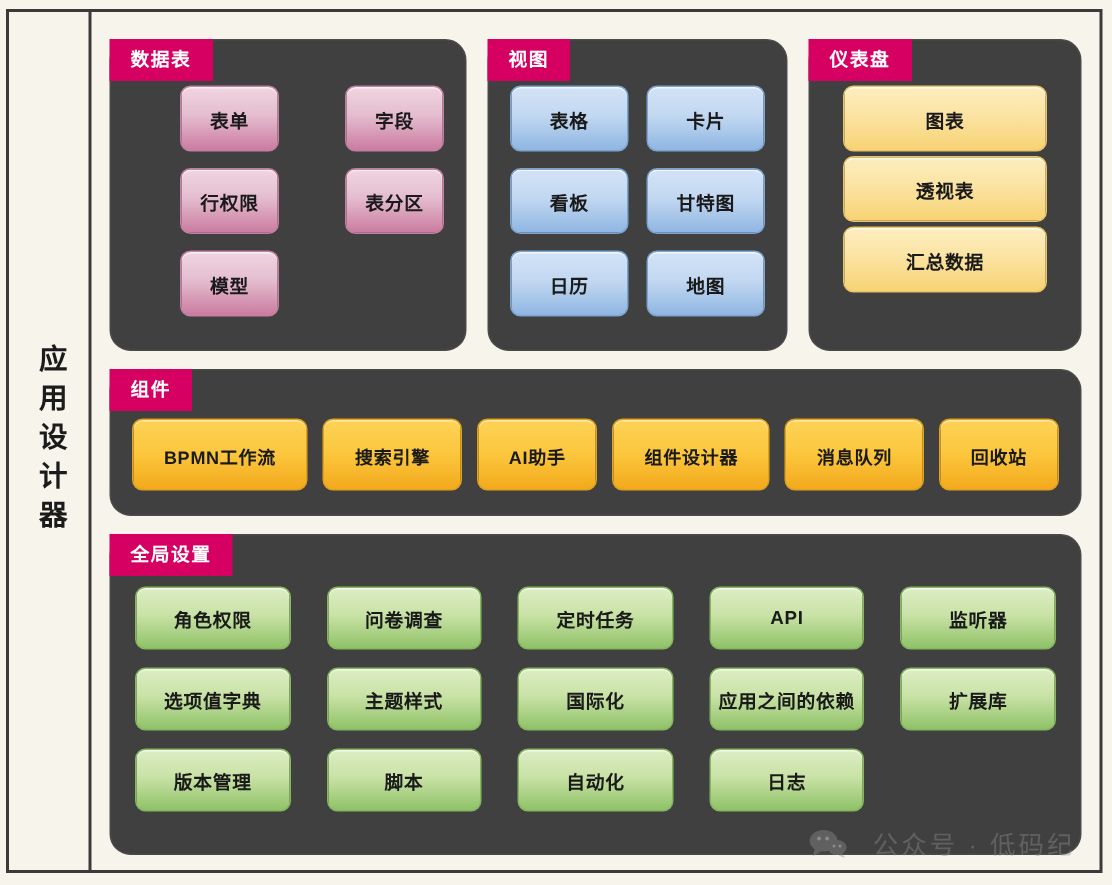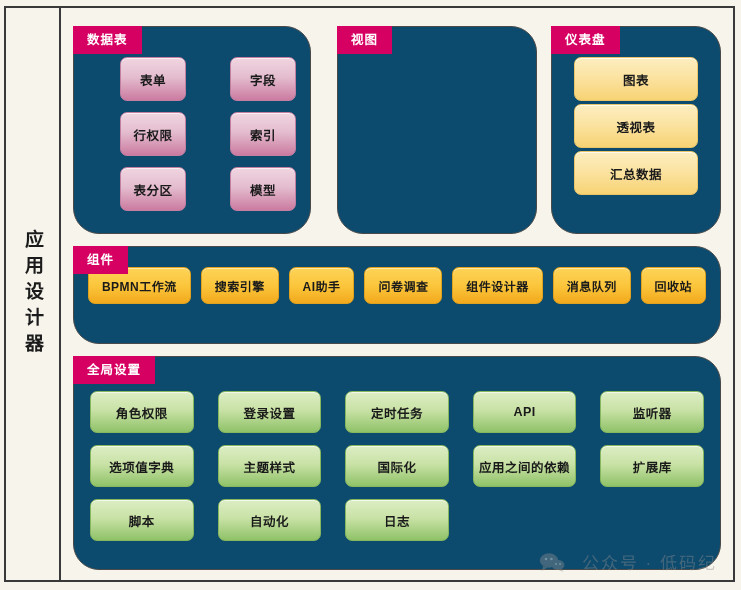--- a/index.html
+++ b/index.html
@@ -48,22 +48,22 @@
   .row-top{
     display:flex;
     gap:14px;
     height:208px;
     flex:0 0 208px;
   }
   
   .panel{
     position:relative;
     border:1.3px solid #4a4a4a;
-    border-radius:26px;
-    background:#0c4a6e;
+    border-radius:14px;
+    background:#404040;
     box-sizing:border-box;
     padding:30px 14px 12px 14px;
   }
   .panel-tab{
     position:absolute;
     left:-1px;top:-1px;
     background:#d60063;
     color:#ffffff;
     font-size:12.5px;
     font-weight:700;
@@ -122,34 +122,34 @@
     gap:11px 12px;
   }
   .grid1{
     display:grid;
     grid-template-columns:1fr;
     grid-template-rows:repeat(3,44px);
     gap:3px;
     padding:0 8px;
   }
   .p-datatable{flex:0 0 238px;}
-  .p-view{flex:0 0 200px;margin-left:12px;}
+  .p-view{flex:0 0 200px;}
   .p-dash{flex:1;}
 
   .p-components{
     flex:0 0 98px;
-    padding:20px 14px 12px 14px;
+    padding:32px 14px 12px 14px;
   }
   .comp-row{
     display:flex;
     gap:10px;
     justify-content:space-between;
   }
   .comp-row .btn{
-    height:37px;
+    height:48px;
     flex:1 1 auto;
     padding:0 9px;
     font-size:12px;
   }
 
   .p-global{
     flex:1 1 auto;
     padding:34px 16px 14px 16px;
   }
   .grid5{
@@ -192,67 +192,74 @@
   <div class="work">
 
     <div class="row-top">
 
       <div class="panel p-datatable">
         <div class="panel-tab">数据表</div>
         <div class="grid2">
           <div class="btn pink">表单</div>
           <div class="btn pink">字段</div>
           <div class="btn pink">行权限</div>
-          <div class="btn pink">索引</div>
           <div class="btn pink">表分区</div>
           <div class="btn pink">模型</div>
         </div>
       </div>
 
       <div class="panel p-view">
         <div class="panel-tab">视图</div>
+        <div class="grid2">
+          <div class="btn blue">表格</div>
+          <div class="btn blue">卡片</div>
+          <div class="btn blue">看板</div>
+          <div class="btn blue">甘特图</div>
+          <div class="btn blue">日历</div>
+          <div class="btn blue">地图</div>
+        </div>
       </div>
 
       <div class="panel p-dash">
         <div class="panel-tab">仪表盘</div>
         <div class="grid1">
           <div class="btn yellow">图表</div>
           <div class="btn yellow">透视表</div>
           <div class="btn yellow">汇总数据</div>
         </div>
       </div>
 
     </div>
 
     <div class="panel p-components">
       <div class="panel-tab">组件</div>
       <div class="comp-row">
         <div class="btn orange">BPMN工作流</div>
         <div class="btn orange">搜索引擎</div>
         <div class="btn orange">AI助手</div>
-        <div class="btn orange">问卷调查</div>
         <div class="btn orange">组件设计器</div>
         <div class="btn orange">消息队列</div>
         <div class="btn orange">回收站</div>
       </div>
     </div>
 
     <div class="panel p-global">
       <div class="panel-tab">全局设置</div>
       <div class="grid5">
         <div class="btn green">角色权限</div>
-        <div class="btn green">登录设置</div>
+        <div class="btn green">问卷调查</div>
         <div class="btn green">定时任务</div>
         <div class="btn green">API</div>
         <div class="btn green">监听器</div>
         <div class="btn green">选项值字典</div>
         <div class="btn green">主题样式</div>
         <div class="btn green">国际化</div>
         <div class="btn green">应用之间的依赖</div>
         <div class="btn green">扩展库</div>
+        <div class="btn green">版本管理</div>
         <div class="btn green">脚本</div>
         <div class="btn green">自动化</div>
         <div class="btn green">日志</div>
       </div>
     </div>
 
     <div class="watermark">
       <span class="wm-icon">
         <svg width="26" height="20" viewBox="0 0 26 20" xmlns="http://www.w3.org/2000/svg">
           <ellipse cx="10" cy="8.5" rx="9.2" ry="7.2" fill="#8d8d8d"></ellipse>

